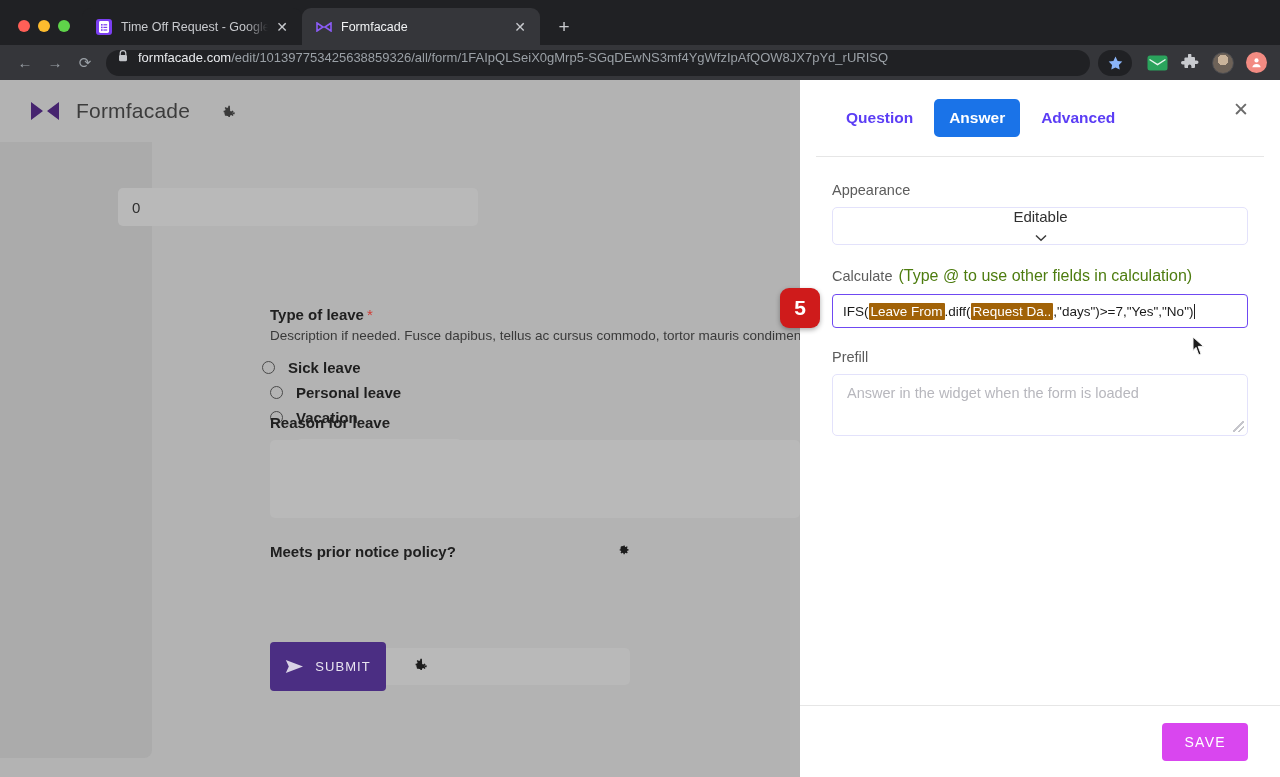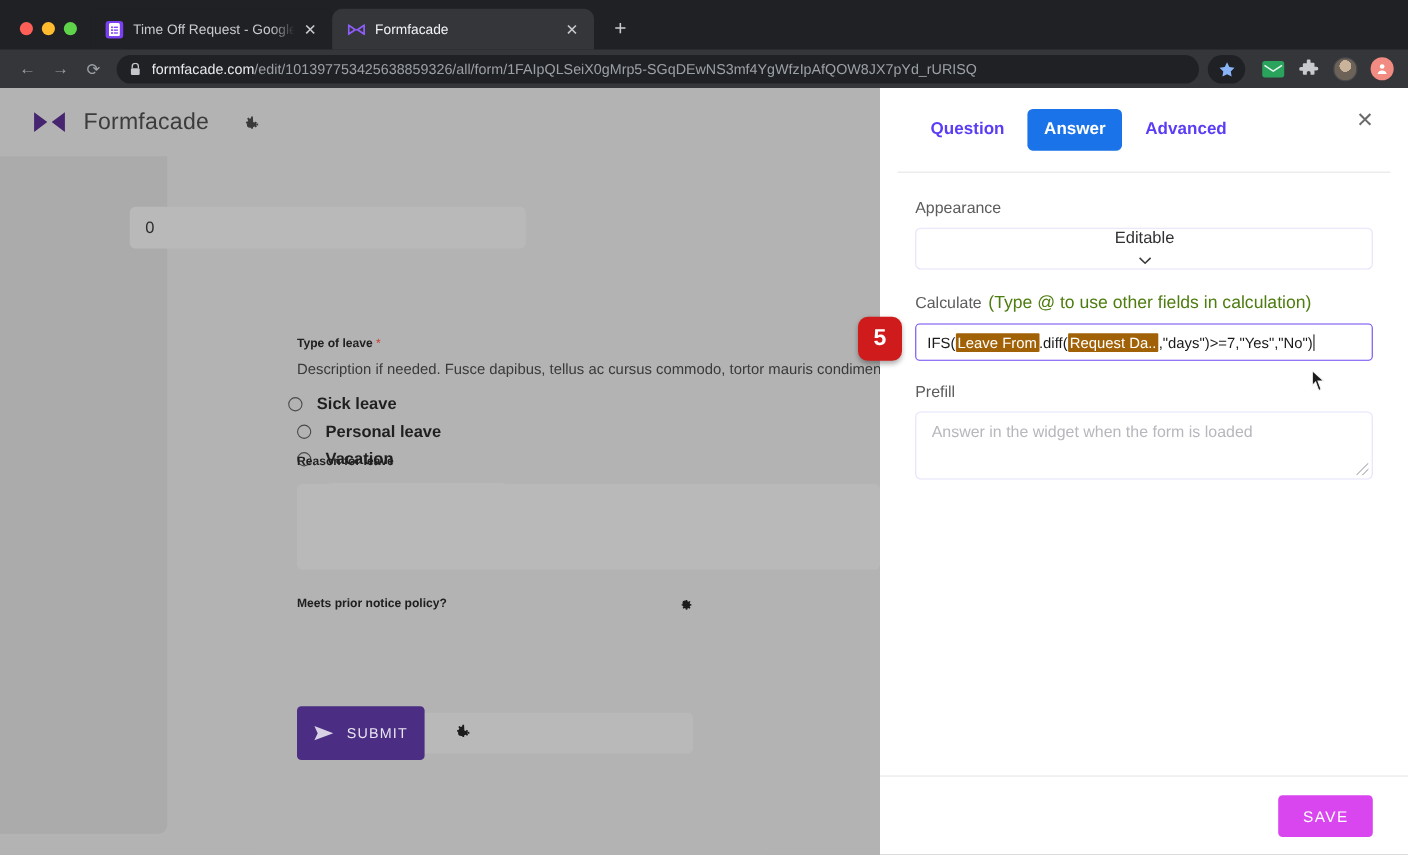--- a/index.html
+++ b/index.html
@@ -79,21 +79,21 @@
     padding: 0 10px 0 10px;
   }
   .nav-btn {
     width: 30px; height: 28px; flex: none;
     display: flex; align-items: center; justify-content: center;
     color: #9aa0a6; font-size: 15px;
   }
   .omnibox {
     flex: 1 1 auto; height: 26px; margin: 0 8px 0 6px;
     background: #202124; border-radius: 13px;
-    display: flex; align-items: center;
+    display: flex; align-items: flex-start;
     padding: 0 10px 0 12px;
     min-width: 0;
   }
   .lock-icon { flex: none; width: 14px; display: flex; align-items: center; color: #c3c6ca; }
   .url-text {
     font-size: 13px; color: #9aa0a6; white-space: nowrap;
     overflow: hidden; margin-left: 6px;
   }
   .url-text .host { color: #e8eaed; }
   .star-pill {
@@ -144,21 +144,21 @@
     background: #b9b9b9;
     border-radius: 5px;
     color: #2f2f2f;
     font-size: 15px;
     display: flex; align-items: center;
     padding: 0 14px;
   }
   .q-number { position: absolute; top: 108px; left: 118px; width: 360px; height: 38px; }
   .q-label {
     position: absolute;
-    font-size: 11px; font-weight: bold; color: #202020;
+    font-size: 15px; font-weight: bold; color: #202020;
   }
   .q-label .req { color: #d13b34; font-weight: normal; margin-left: 3px; }
   .q-desc {
     position: absolute; font-size: 13.5px; color: #3a3a3a;
   }
   .radio-row {
     position: absolute; display: flex; align-items: center; gap: 13px;
   }
   .radio-circle {
     width: 13px; height: 13px; border-radius: 50%;

